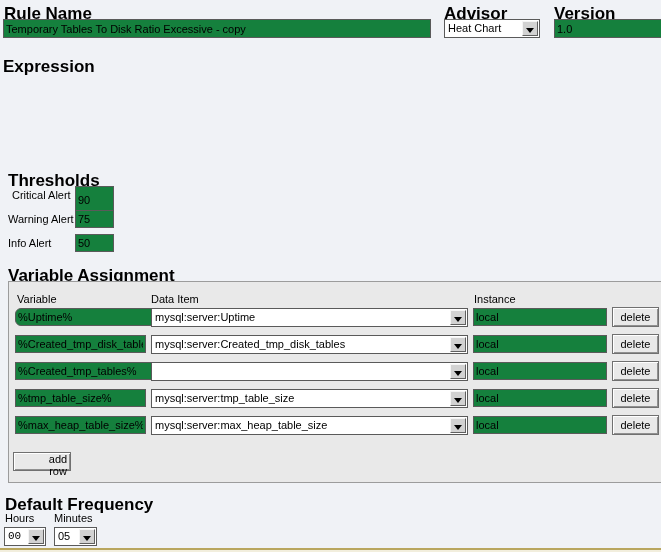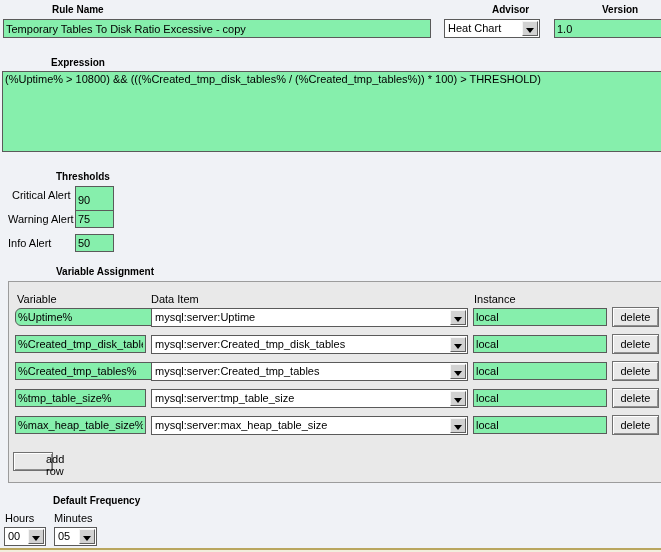--- a/index.html
+++ b/index.html
@@ -2,24 +2,24 @@
 <html><head>
 <meta charset="utf-8">
 <style>
   * { margin:0; padding:0; box-sizing:border-box; }
   html,body { width:661px; height:552px; }
   body {
     font-family:"Liberation Sans","DejaVu Sans",sans-serif;
     font-size:11px; color:#000; background:#f0f2f6; overflow:hidden;
   }
   .page { position:relative; width:661px; height:552px; background:#f0f2f6; overflow:hidden; }
-  .lbl-b { position:absolute; font-weight:bold; font-size:10px; white-space:nowrap;margin-left:48px; }
+  .lbl-b { position:absolute; font-weight:bold; font-size:17px; white-space:nowrap; }
   .lbl   { position:absolute; font-size:11px; white-space:nowrap; }
   .tin {
-    position:absolute; border:1px solid #5a5a5a; background:#86efac;
+    position:absolute; border:1px solid #5a5a5a; background:#15803d;
     font-family:"Liberation Sans","DejaVu Sans",sans-serif; font-size:11px;
     padding:0 2px; height:19px; outline:none;
   }
   textarea.tin { padding:1px 2px; resize:none; line-height:13px; }
   
   .sel {
     position:absolute; height:19px; border:1px solid #5a5a5a; background:#fff;
     cursor:default;
   }
   .sel .sel-text {
@@ -62,21 +62,20 @@
     <span class="sel-text">Heat Chart</span>
     <span class="sel-btn">
         <span class="arr"></span>
       </span>
   </div>
 
   <div class="lbl-b" style="left:554px; top:4px;">Version</div>
   <input class="tin" style="left: 554px; top: 19px; width: 108px;" value="1.0">
 
   <div class="lbl-b" style="left:3px; top:57px;">Expression</div>
-  <textarea class="tin" style="left: 2px; top: 71px; width: 660px; height: 81px;" spellcheck="false">(%Uptime% &gt; 10800) &amp;&amp; (((%Created_tmp_disk_tables% / (%Created_tmp_tables%)) * 100) &gt; THRESHOLD)</textarea>
 
   <div class="lbl-b" style="left:8px; top:171px;">Thresholds</div>
 
   <div class="lbl" style="left:12px; top:189px;">Critical Alert</div>
   <input class="tin" style="left: 75px; top: 186px; width: 39px; height: 28px;" value="90">
 
   <div class="lbl" style="left:8px; top:213px;">Warning Alert</div>
   <input class="tin" style="left: 75px; top: 210px; width: 39px; height: 18px;" value="75">
 
   <div class="lbl" style="left:8px; top:237px;">Info Alert</div>
@@ -109,21 +108,20 @@
             <span class="arr"></span>
           </span>
       </div>
       <input class="tin" style="left: 464px; top: 53px; width: 134px; height: 18px;" value="local">
       <button class="btn3d" style="left:603px; top:52px; width:47px; height:20px;">delete</button>
     </div>
 
     <div>
       <input class="tin" style="left: 6px; top: 80px; width: 152px; height: 18px;" value="%Created_tmp_tables%">
       <div class="sel" style="left:142px; top:80px; width:317px;">
-        <span class="sel-text">mysql:server:Created_tmp_tables</span>
         <span class="sel-btn">
             <span class="arr"></span>
           </span>
       </div>
       <input class="tin" style="left: 464px; top: 80px; width: 134px; height: 18px;" value="local">
       <button class="btn3d" style="left:603px; top:79px; width:47px; height:20px;">delete</button>
     </div>
 
     <div>
       <input class="tin" style="left: 6px; top: 107px; width: 131px; height: 18px;" value="%tmp_table_size%">
@@ -142,28 +140,28 @@
       <div class="sel" style="left:142px; top:134px; width:317px;">
         <span class="sel-text">mysql:server:max_heap_table_size</span>
         <span class="sel-btn">
             <span class="arr"></span>
           </span>
       </div>
       <input class="tin" style="left: 464px; top: 134px; width: 134px; height: 18px;" value="local">
       <button class="btn3d" style="left:603px; top:133px; width:47px; height:20px;">delete</button>
     </div>
 
-    <button class="btn3d" style="left:4px; top:170px; width:40px; height:19px;padding-left:32px;">add row</button>
+    <button class="btn3d" style="left:4px; top:170px; width:58px; height:19px;padding-left:32px;">add row</button>
   </div>
 
   <div class="lbl-b" style="left:5px; top:495px;">Default Frequency</div>
   <div class="lbl" style="left:5px; top:512px;">Hours</div>
   <div class="lbl" style="left:54px; top:512px;">Minutes</div>
 
-  <div class="sel" style="left:4px; top:527px; width:42px;">
+  <div class="sel" style="left:4px; top:527px; width:42px;font-family:Liberation Mono, monospace;">
     <span class="sel-text">00</span>
     <span class="sel-btn">
         <span class="arr"></span>
       </span>
   </div>
   <div class="sel" style="left:54px; top:527px; width:43px;">
     <span class="sel-text">05</span>
     <span class="sel-btn">
         <span class="arr"></span>
       </span>

